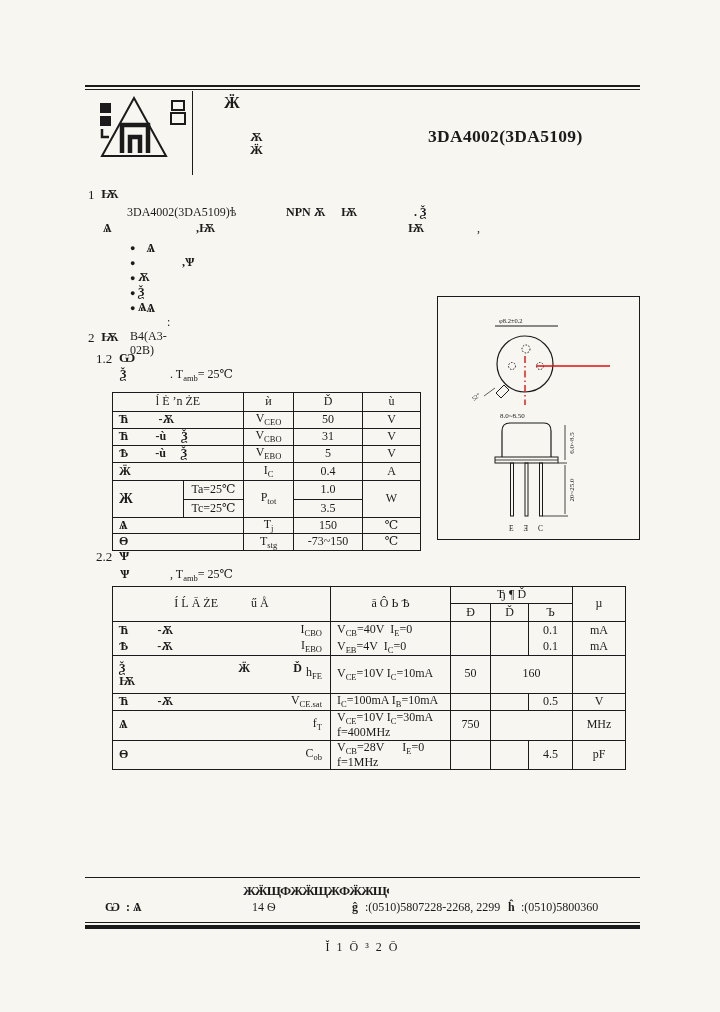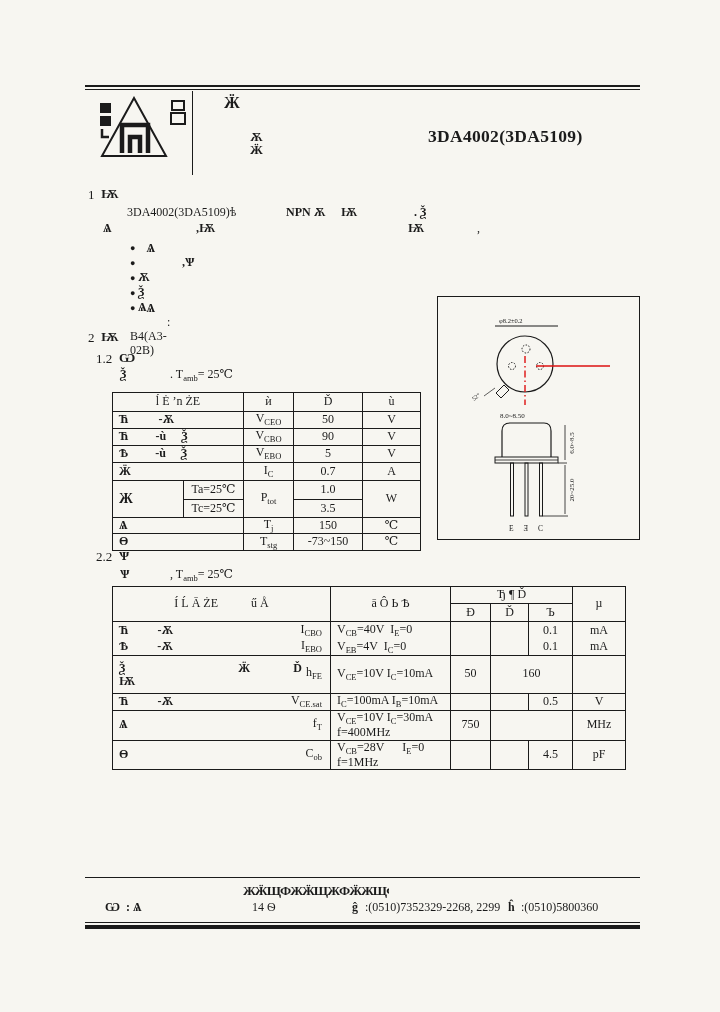--- a/index.html
+++ b/index.html
@@ -126,39 +126,39 @@
       <td>50</td>
       <td>V</td>
     </tr>
     <tr style="height:17px;">
       <td colspan="2" class="l">
         <span class="gspan bold" style="margin-left:6px;">Ћ</span>
         <span class="gspan bold" style="margin-left:24px;">-ù</span>
         <span class="gspan bold" style="margin-left:12px;">Ѯ</span>
       </td>
       <td>V<sub>CBO</sub></td>
-      <td>90</td>
+      <td>31</td>
       <td>V</td>
     </tr>
     <tr style="height:17px;">
       <td colspan="2" class="l">
         <span class="gspan bold" style="margin-left:6px;">Ѣ</span>
         <span class="gspan bold" style="margin-left:24px;">-ù</span>
         <span class="gspan bold" style="margin-left:12px;">Ѯ</span>
       </td>
       <td>V<sub>EBO</sub></td>
       <td>5</td>
       <td>V</td>
     </tr>
     <tr style="height:18px;">
       <td colspan="2" class="l">
         <span class="gspan bold" style="margin-left:6px;">Ӝ</span>
       </td>
       <td>I<sub>C</sub></td>
-      <td>0.7</td>
+      <td>0.4</td>
       <td>A</td>
     </tr>
     <tr style="height:19px;">
       <td rowspan="2" class="l">
         <span class="gspan bold" style="margin-left:6px;font-size:14px;">Ж</span>
       </td>
       <td>Ta=25℃</td>
       <td rowspan="2">P<sub>tot</sub></td>
       <td>1.0</td>
       <td rowspan="2">W</td>
@@ -329,20 +329,21 @@
   </tbody>
     </table>
 
   <div class="hr" style="left:85px;top:877px;width:555px;height:1px;"></div>
   <div class="abs bold" style="left:243px;top:883px;width:146px;height:15px;font-size:13px;line-height:15px;letter-spacing:-1px;white-space:nowrap;overflow:hidden;">ЖӜЩФЖӜЩЖФӜЖЩФӜ</div>
   <div class="abs t12" style="left:0;top:900px;width:720px;height:15px;">
     <span class="abs bold" style="left:105px;">Ѡ</span>
     <span class="abs bold" style="left:126px;">: Ѧ</span>
     <span class="abs" style="left:252px;">14 Ѳ</span>
     <span class="abs bold" style="left:352px;">ĝ</span>
-    <span class="abs" style="left:365px;">:(0510)7352329-2268, 2299</span>
+    <span class="abs" style="left:365px;">:(0510)5807228-2268, 2299</span>
     <span class="abs bold" style="left:508px;">ĥ</span>
     <span class="abs" style="left:521px;">:(0510)5800360</span>
   </div>
   <div class="hr" style="left:85px;top:922px;width:555px;height:1px;"></div>
   <div class="hr" style="left:85px;top:925px;width:555px;height:4px;"></div>
+  <div class="abs t12" style="left:85px;top:940px;width:555px;text-align:center;letter-spacing:2px;">Ĭ 1 Ō   ³ 2 Ō</div>
 
 </div>
 
 </body></html>

